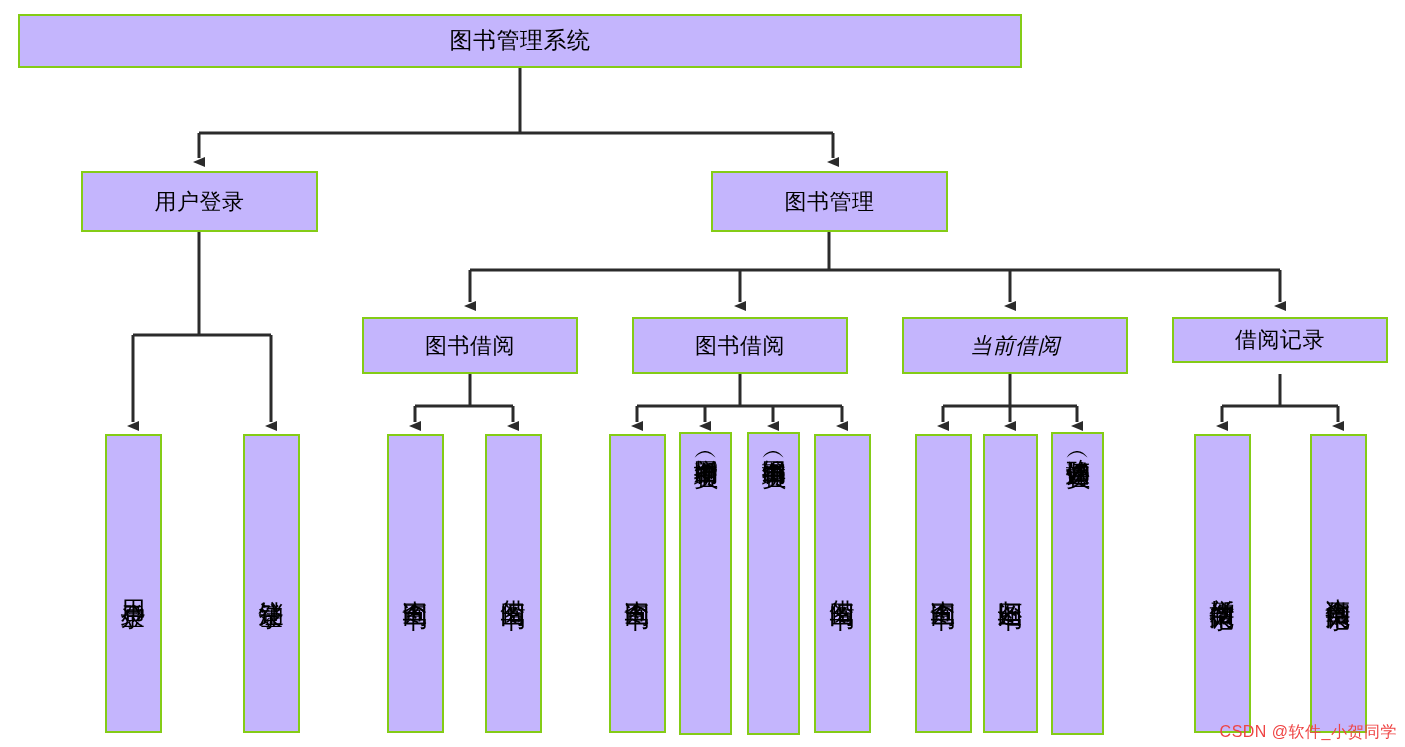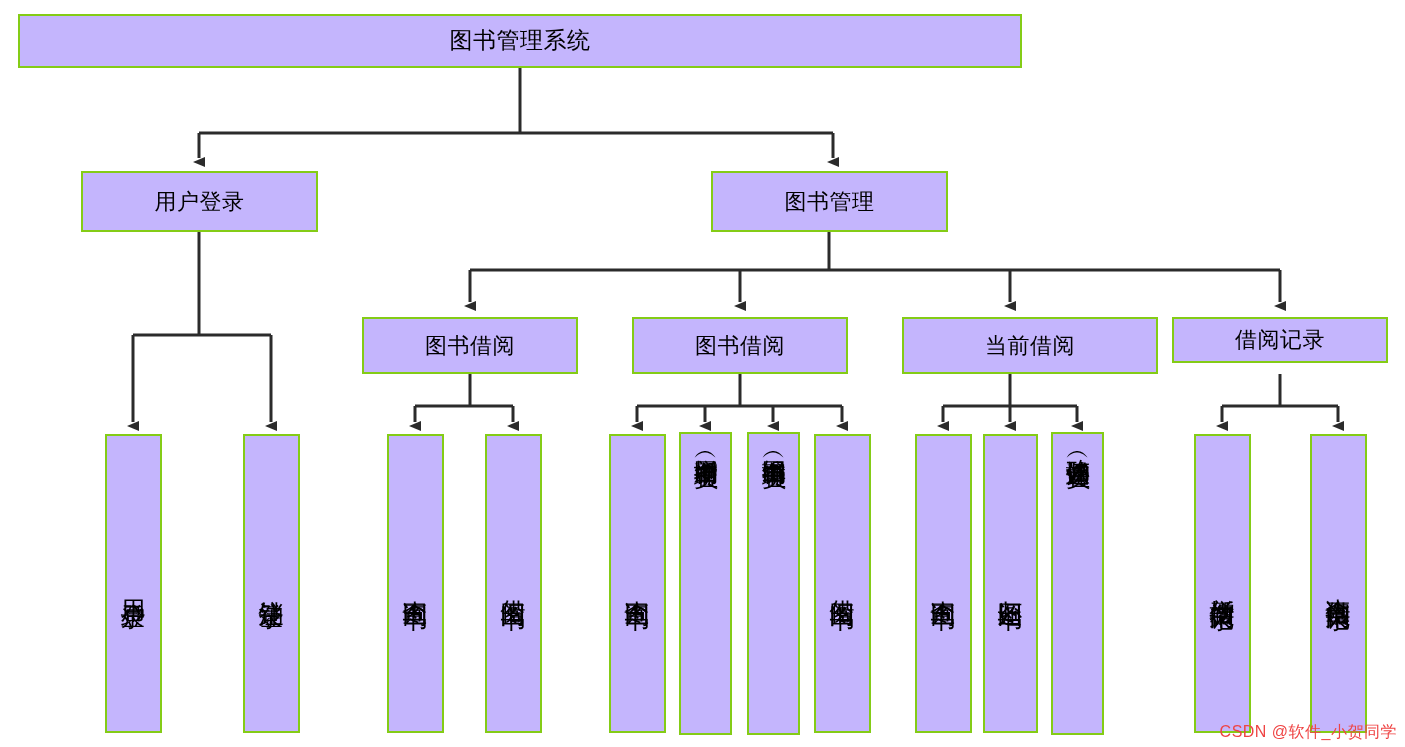--- a/index.html
+++ b/index.html
@@ -152,21 +152,21 @@
   </div>
 
   <div class="node horiz" style="left:362px; top:317px; width:216px; height:57px;">
     <span class="node-label">图书借阅</span>
   </div>
 
   <div class="node horiz" style="left:632px; top:317px; width:216px; height:57px;">
     <span class="node-label">图书借阅</span>
   </div>
 
-  <div class="node horiz" style="left:902px; top:317px; width:256px; height:57px;">
+  <div class="node horiz" style="left:902px; top:317px; width:226px; height:57px;font-style:italic;">
     <span class="node-label">当前借阅</span>
   </div>
 
   <div class="node horiz" style="left:1172px; top:317px; width:216px; height:46px;">
     <span class="node-label">借阅记录</span>
   </div>
 
   <div class="node vert centered" style="left:105px; top:434px; width:57px; height:299px;">
     <span class="node-label">用户登录</span>
   </div>

